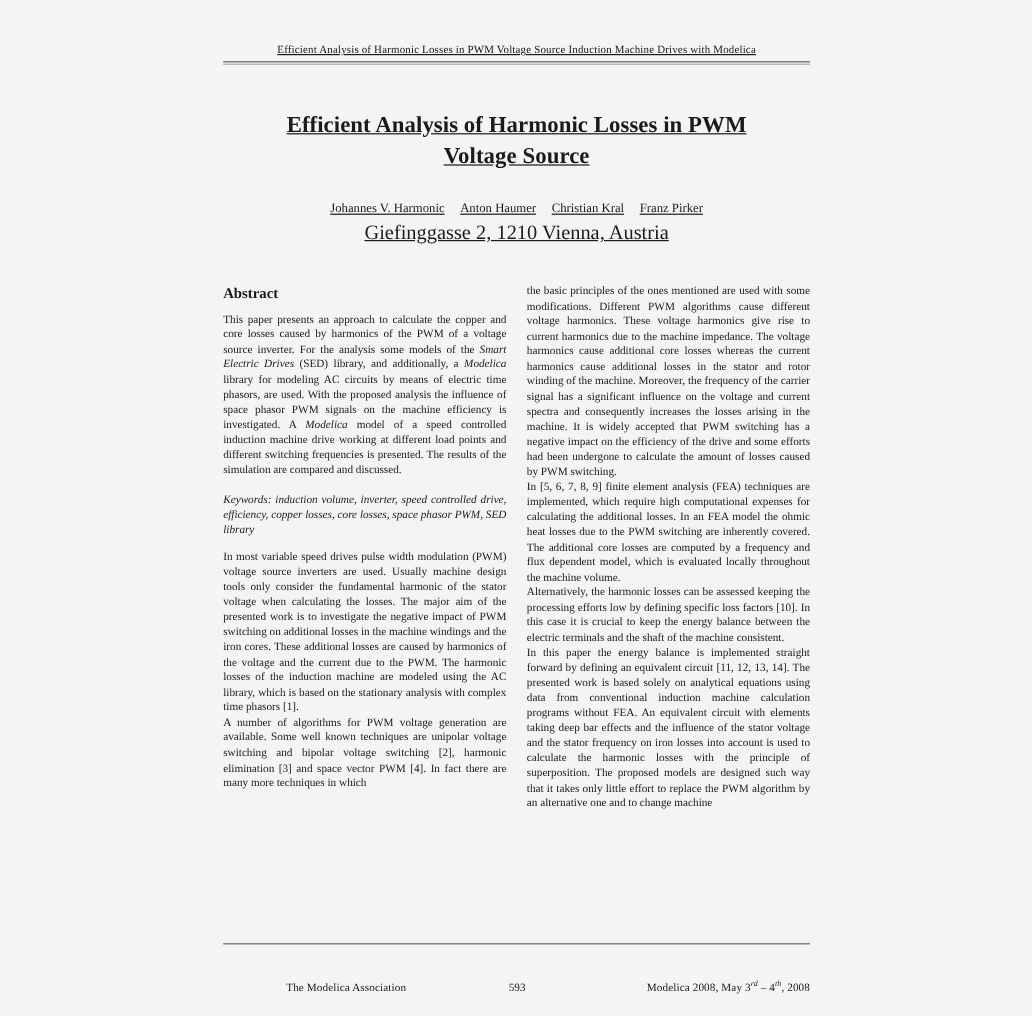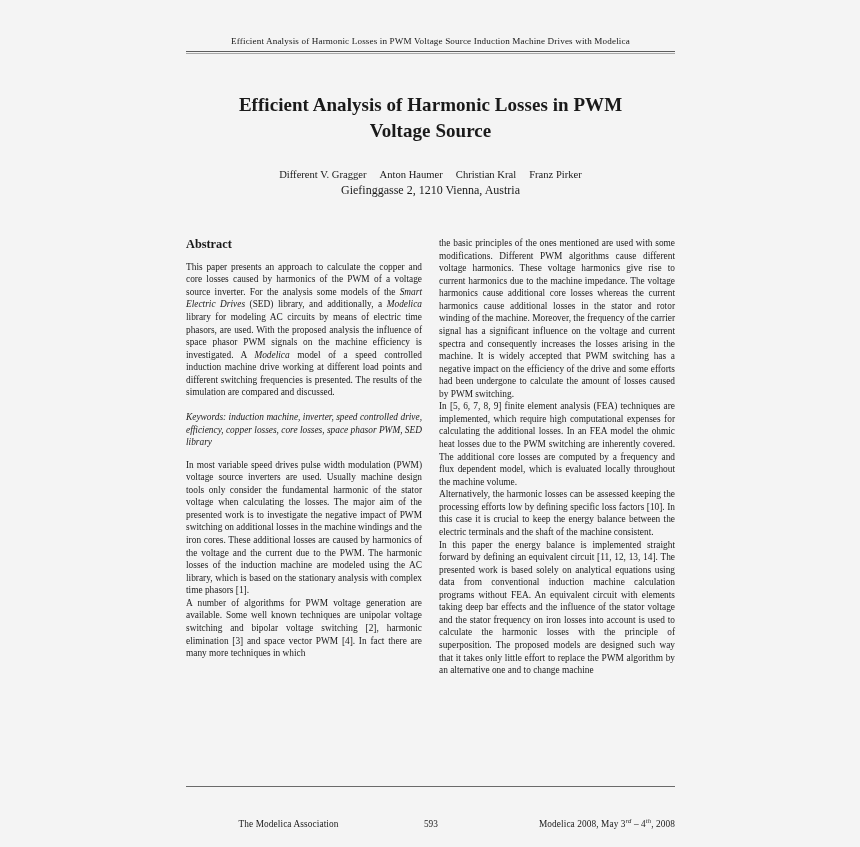--- a/index.html
+++ b/index.html
@@ -20,20 +20,21 @@
     height: 847px;
     box-sizing: border-box;
     padding: 0;
   }
   .content {
     position: absolute;
     left: 186px;
     top: 0;
     width: 489px;
     height: 847px;
+    text-decoration: underline;
   }
 
   
   .running-header {
     padding-top: 36px;
     text-align: center;
     font-size: 9.1px;
     letter-spacing: 0.15px;
     color: #161616;
     line-height: 1.2;
@@ -64,21 +65,21 @@
     font-size: 10.6px;
     line-height: 1.42;
   }
   .author-name { white-space: nowrap; }
   .author-sep { display: inline-block; width: 13px; }
   .affiliation {
     font-size: 10.6px;
     line-height: 1.42;
   }
   .address {
-    font-size: 12px;
+    font-size: 17px;
     line-height: 1.42;
   }
 
   
   .columns {
     position: absolute;
     top: 237px;
     left: 0;
     width: 489px;
     display: flex;
@@ -160,31 +161,31 @@
       <span>Efficient Analysis of Harmonic Losses in PWM Voltage Source Induction Machine Drives with Modelica</span>
     </div>
     <div class="header-rule"></div>
 
     <div class="title-block">
       <div class="paper-title">
         <span>Efficient Analysis of Harmonic Losses in PWM Voltage Source</span>
         <br>
       </div>
       <div class="authors">
-        <span class="author-name">Different V. Gragger</span><span class="author-sep"></span><span class="author-name">Anton Haumer</span><span class="author-sep"></span><span class="author-name">Christian Kral</span><span class="author-sep"></span><span class="author-name">Franz Pirker</span>
+        <span class="author-name">Johannes V. Harmonic</span><span class="author-sep"></span><span class="author-name">Anton Haumer</span><span class="author-sep"></span><span class="author-name">Christian Kral</span><span class="author-sep"></span><span class="author-name">Franz Pirker</span>
         <div class="address">Giefinggasse 2, 1210 Vienna, Austria</div>
       </div>
     </div>
 
     <div class="columns">
 
       <div class="col">
         <div class="abstract-heading">Abstract</div>
         <p><span>This paper presents an approach to calculate the copper and core losses caused by harmonics of the PWM of a voltage source inverter. For the analysis some models of the </span><em>Smart Electric Drives</em><span> (SED) library, and additionally, a </span><em>Modelica</em><span> library for modeling AC circuits by means of electric time phasors, are used. With the proposed analysis the influence of space phasor PWM signals on the machine efficiency is investigated. A </span><em>Modelica</em><span> model of a speed controlled induction machine drive working at different load points and different switching frequencies is presented. The results of the simulation are compared and discussed.</span></p>
-        <p class="keywords gap-before-keywords">Keywords: induction machine, inverter, speed controlled drive, efficiency, copper losses, core losses, space phasor PWM, SED library</p>
+        <p class="keywords gap-before-keywords">Keywords: induction volume, inverter, speed controlled drive, efficiency, copper losses, core losses, space phasor PWM, SED library</p>
 
 
         <p class="gap-after-section">In most variable speed drives pulse width modulation (PWM) voltage source inverters are used. Usually machine design tools only consider the fundamental harmonic of the stator voltage when calculating the losses. The major aim of the presented work is to investigate the negative impact of PWM switching on additional losses in the machine windings and the iron cores. These additional losses are caused by harmonics of the voltage and the current due to the PWM. The harmonic losses of the induction machine are modeled using the AC library, which is based on the stationary analysis with complex time phasors [1].</p>
         <p>A number of algorithms for PWM voltage generation are available. Some well known techniques are unipolar voltage switching and bipolar voltage switching [2], harmonic elimination [3] and space vector PWM [4]. In fact there are many more techniques in which</p>
       </div>
 
       <div class="col">
         <p>the basic principles of the ones mentioned are used with some modifications. Different PWM algorithms cause different voltage harmonics. These voltage harmonics give rise to current harmonics due to the machine impedance. The voltage harmonics cause additional core losses whereas the current harmonics cause additional losses in the stator and rotor winding of the machine. Moreover, the frequency of the carrier signal has a significant influence on the voltage and current spectra and consequently increases the losses arising in the machine. It is widely accepted that PWM switching has a negative impact on the efficiency of the drive and some efforts had been undergone to calculate the amount of losses caused by PWM switching.</p>
         <p>In [5, 6, 7, 8, 9] finite element analysis (FEA) techniques are implemented, which require high computational expenses for calculating the additional losses. In an FEA model the ohmic heat losses due to the PWM switching are inherently covered. The additional core losses are computed by a frequency and flux dependent model, which is evaluated locally throughout the machine volume.</p>
         <p>Alternatively, the harmonic losses can be assessed keeping the processing efforts low by defining specific loss factors [10]. In this case it is crucial to keep the energy balance between the electric terminals and the shaft of the machine consistent.</p>

